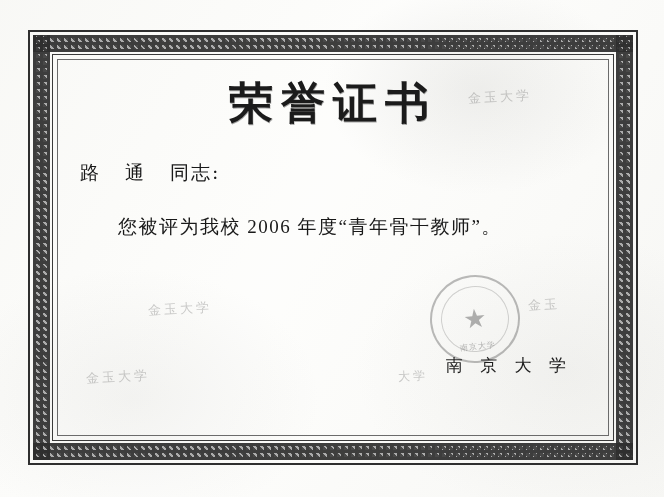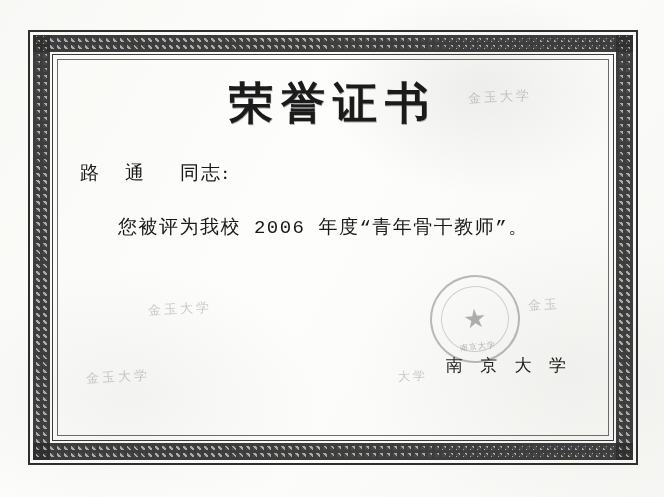--- a/index.html
+++ b/index.html
@@ -104,27 +104,27 @@
     position: absolute;
     left: 20px;
     top: 98px;
     font-family: "DejaVu Serif", serif;
     font-size: 19px;
     color: #191919;
     letter-spacing: 2px;
   }
   .recipient-name {
     letter-spacing: 10px;
-    margin-right: 26px;
+    margin-right: 16px;
   }
 
   .body-line {
     position: absolute;
     left: 58px;
-    font-family: Liberation Mono, monospace;
+    font-family: Liberation Serif, serif;
     font-size: 19px;
     color: #191919;
     letter-spacing: 1.5px;
     white-space: nowrap;
     text-align: center;
   }
   .body-line.l1 { top: 152px; }
   .body-line.l2 { top: 203px; }
 
   .signature {

